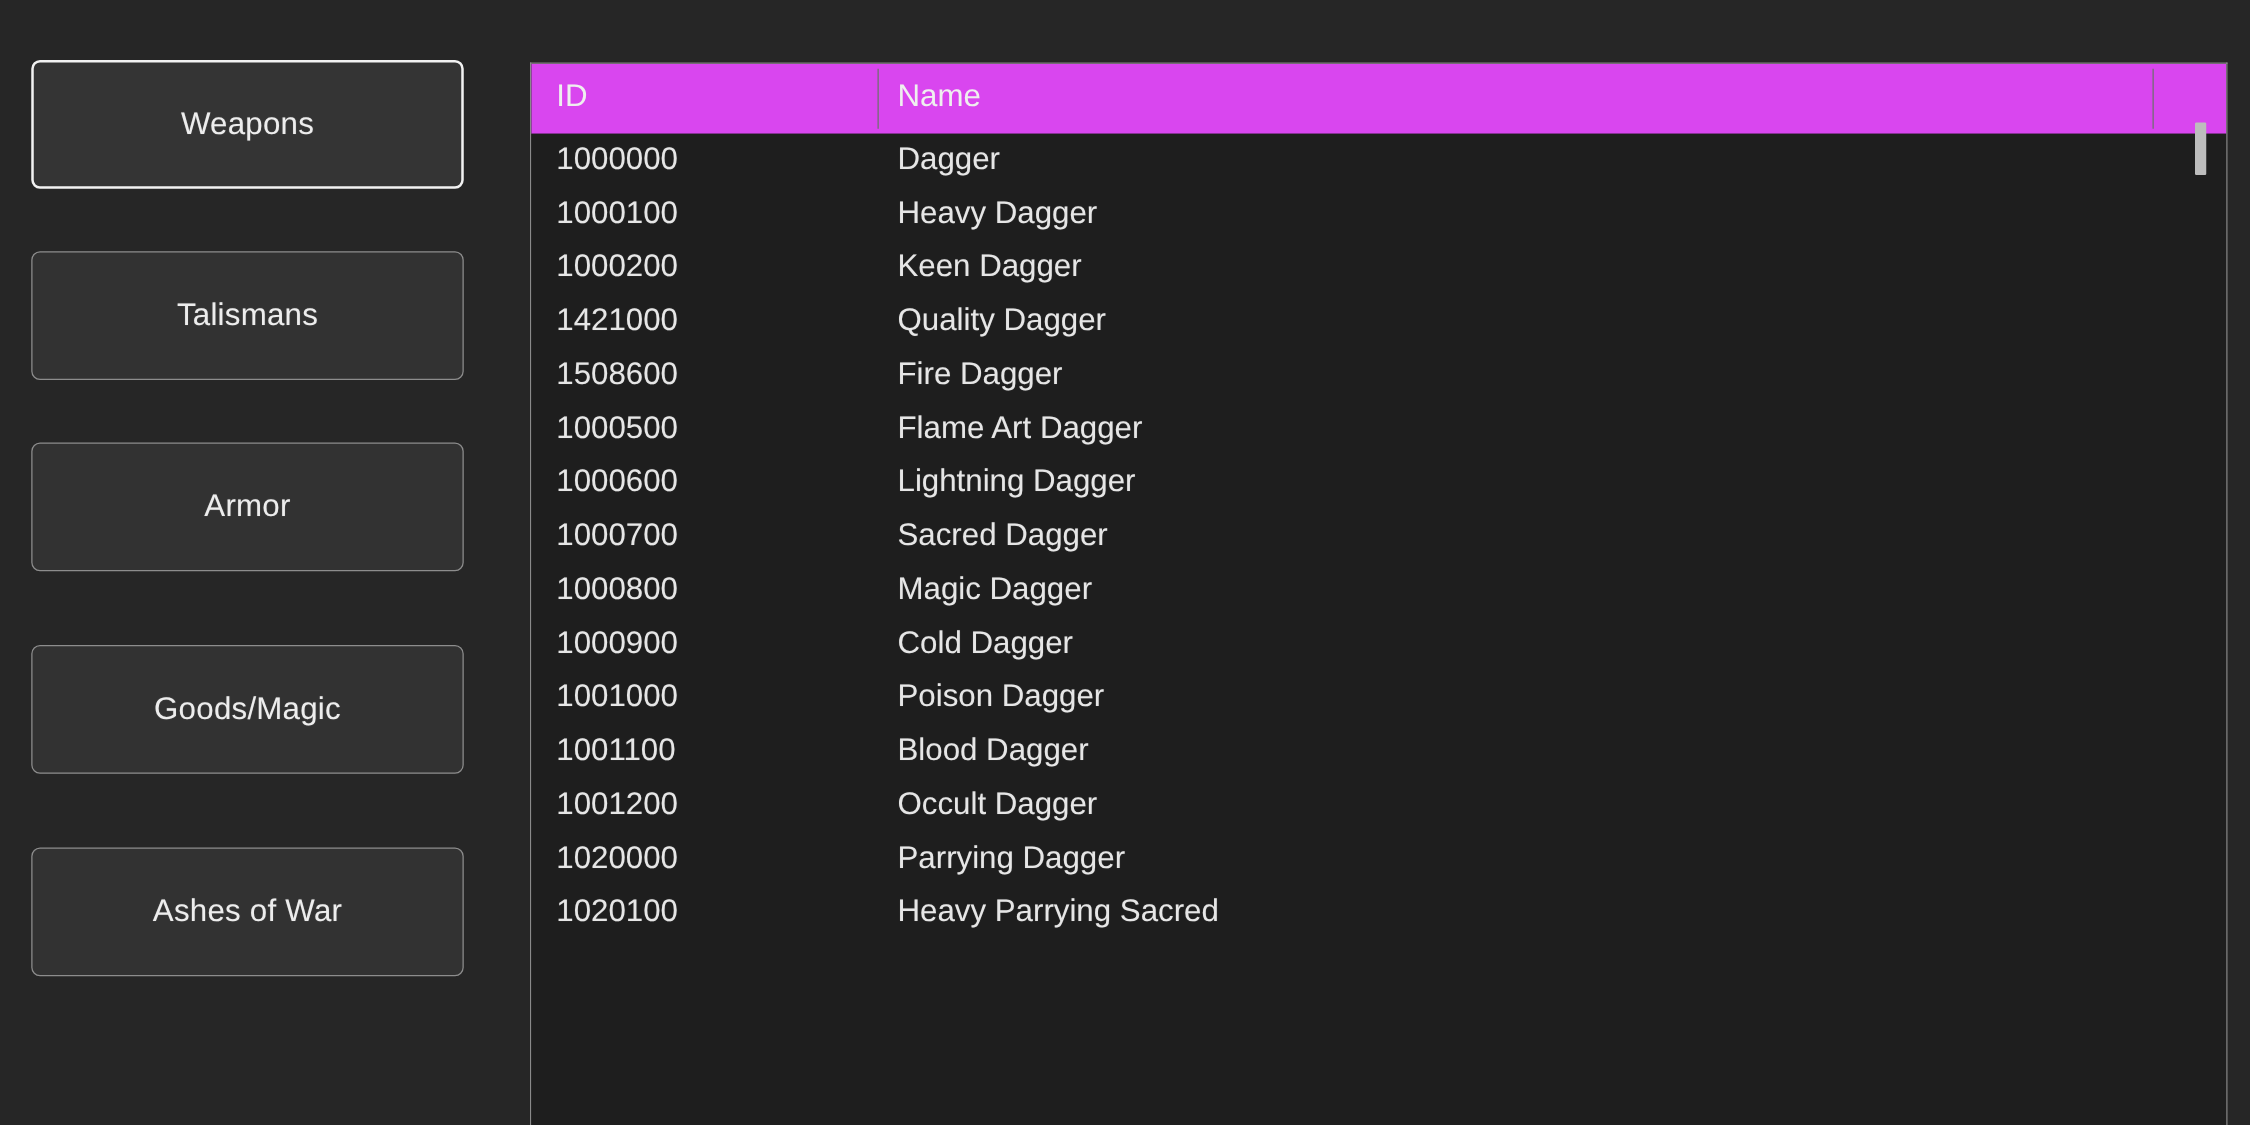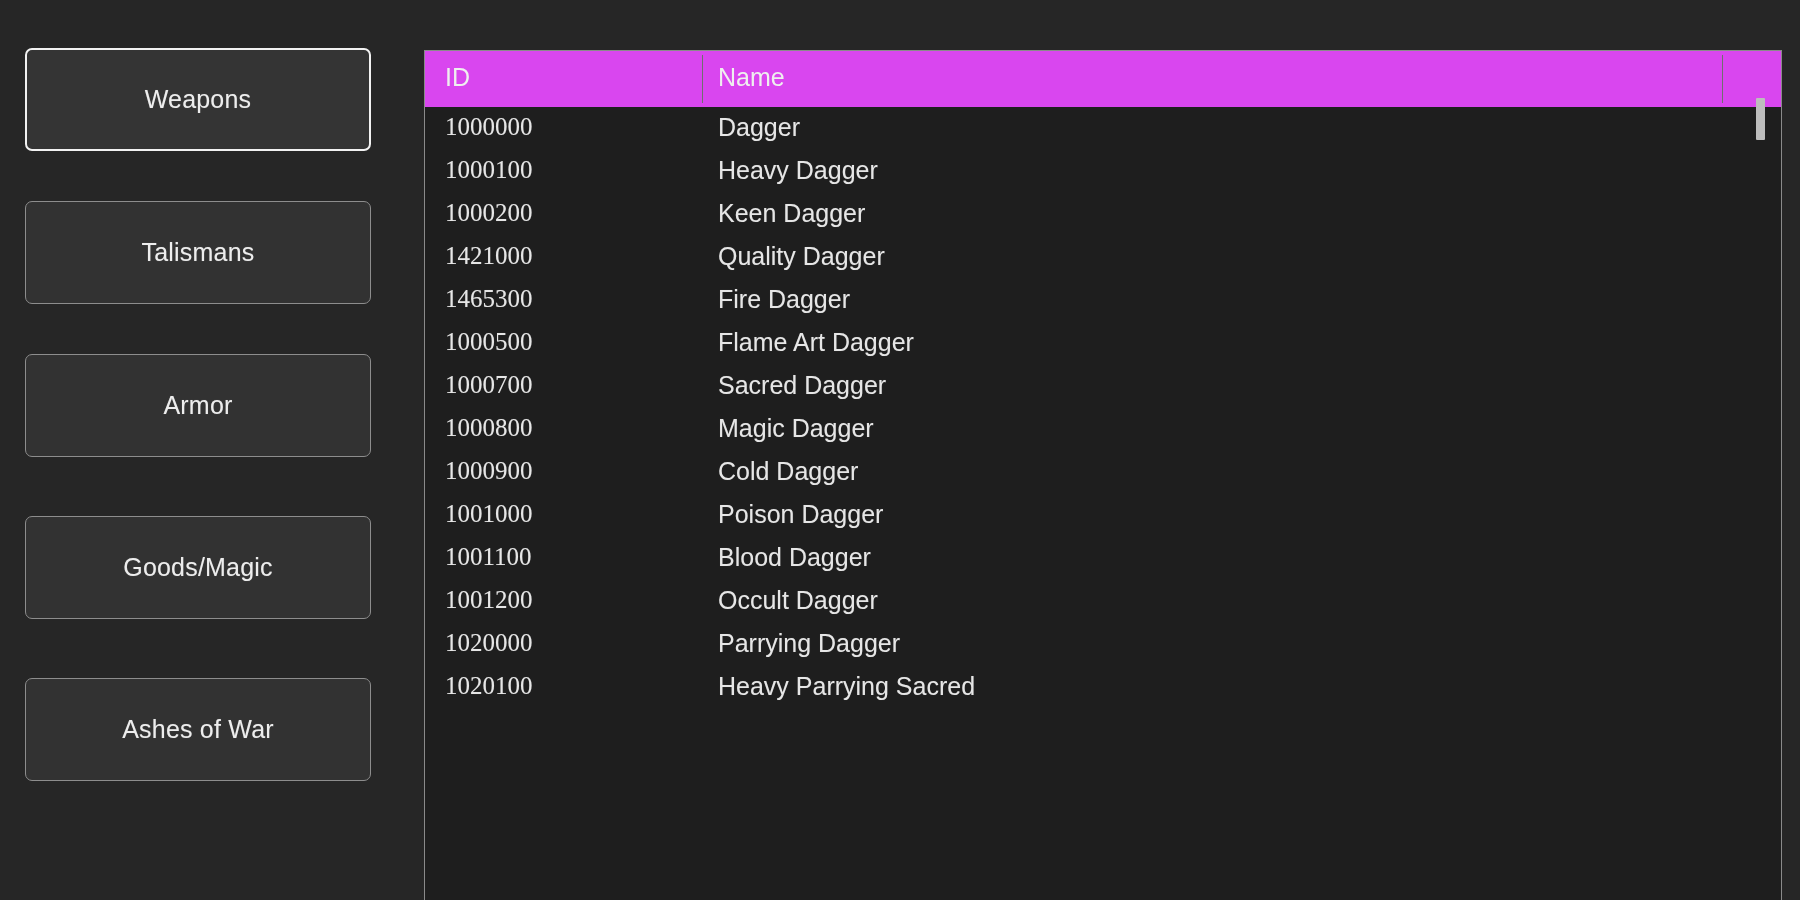--- a/index.html
+++ b/index.html
@@ -118,21 +118,21 @@
   }
 
   .row .cell {
     position: absolute;
     top: 6px;
     font-size: 25px;
     color: #e6e6e6;
     white-space: nowrap;
     text-shadow: 0 0 1px rgba(255,255,255,0.2);
   }
-  .row .cell.col-id   { left: 20px; font-family: Liberation Serif, serif; }
+  .row .cell.col-id   { left: 20px; }
   .row .cell.col-name { left: 293px; }
 
   
   #scrollbar-track {
     position: absolute;
     right: 8px;
     top: 4px;
     width: 24px;
     height: 852px;
     background: transparent;
@@ -192,28 +192,32 @@
         </div>
         <div class="row">
           <div class="cell col-id">1000200</div>
           <div class="cell col-name">Keen Dagger</div>
         </div>
         <div class="row">
           <div class="cell col-id">1421000</div>
           <div class="cell col-name">Quality Dagger</div>
         </div>
         <div class="row">
-          <div class="cell col-id">1465300</div>
+          <div class="cell col-id">1508600</div>
           <div class="cell col-name">Fire Dagger</div>
         </div>
         <div class="row">
           <div class="cell col-id">1000500</div>
           <div class="cell col-name">Flame Art Dagger</div>
         </div>
         <div class="row">
+          <div class="cell col-id">1000600</div>
+          <div class="cell col-name">Lightning Dagger</div>
+        </div>
+        <div class="row">
           <div class="cell col-id">1000700</div>
           <div class="cell col-name">Sacred Dagger</div>
         </div>
         <div class="row">
           <div class="cell col-id">1000800</div>
           <div class="cell col-name">Magic Dagger</div>
         </div>
         <div class="row">
           <div class="cell col-id">1000900</div>
           <div class="cell col-name">Cold Dagger</div>

